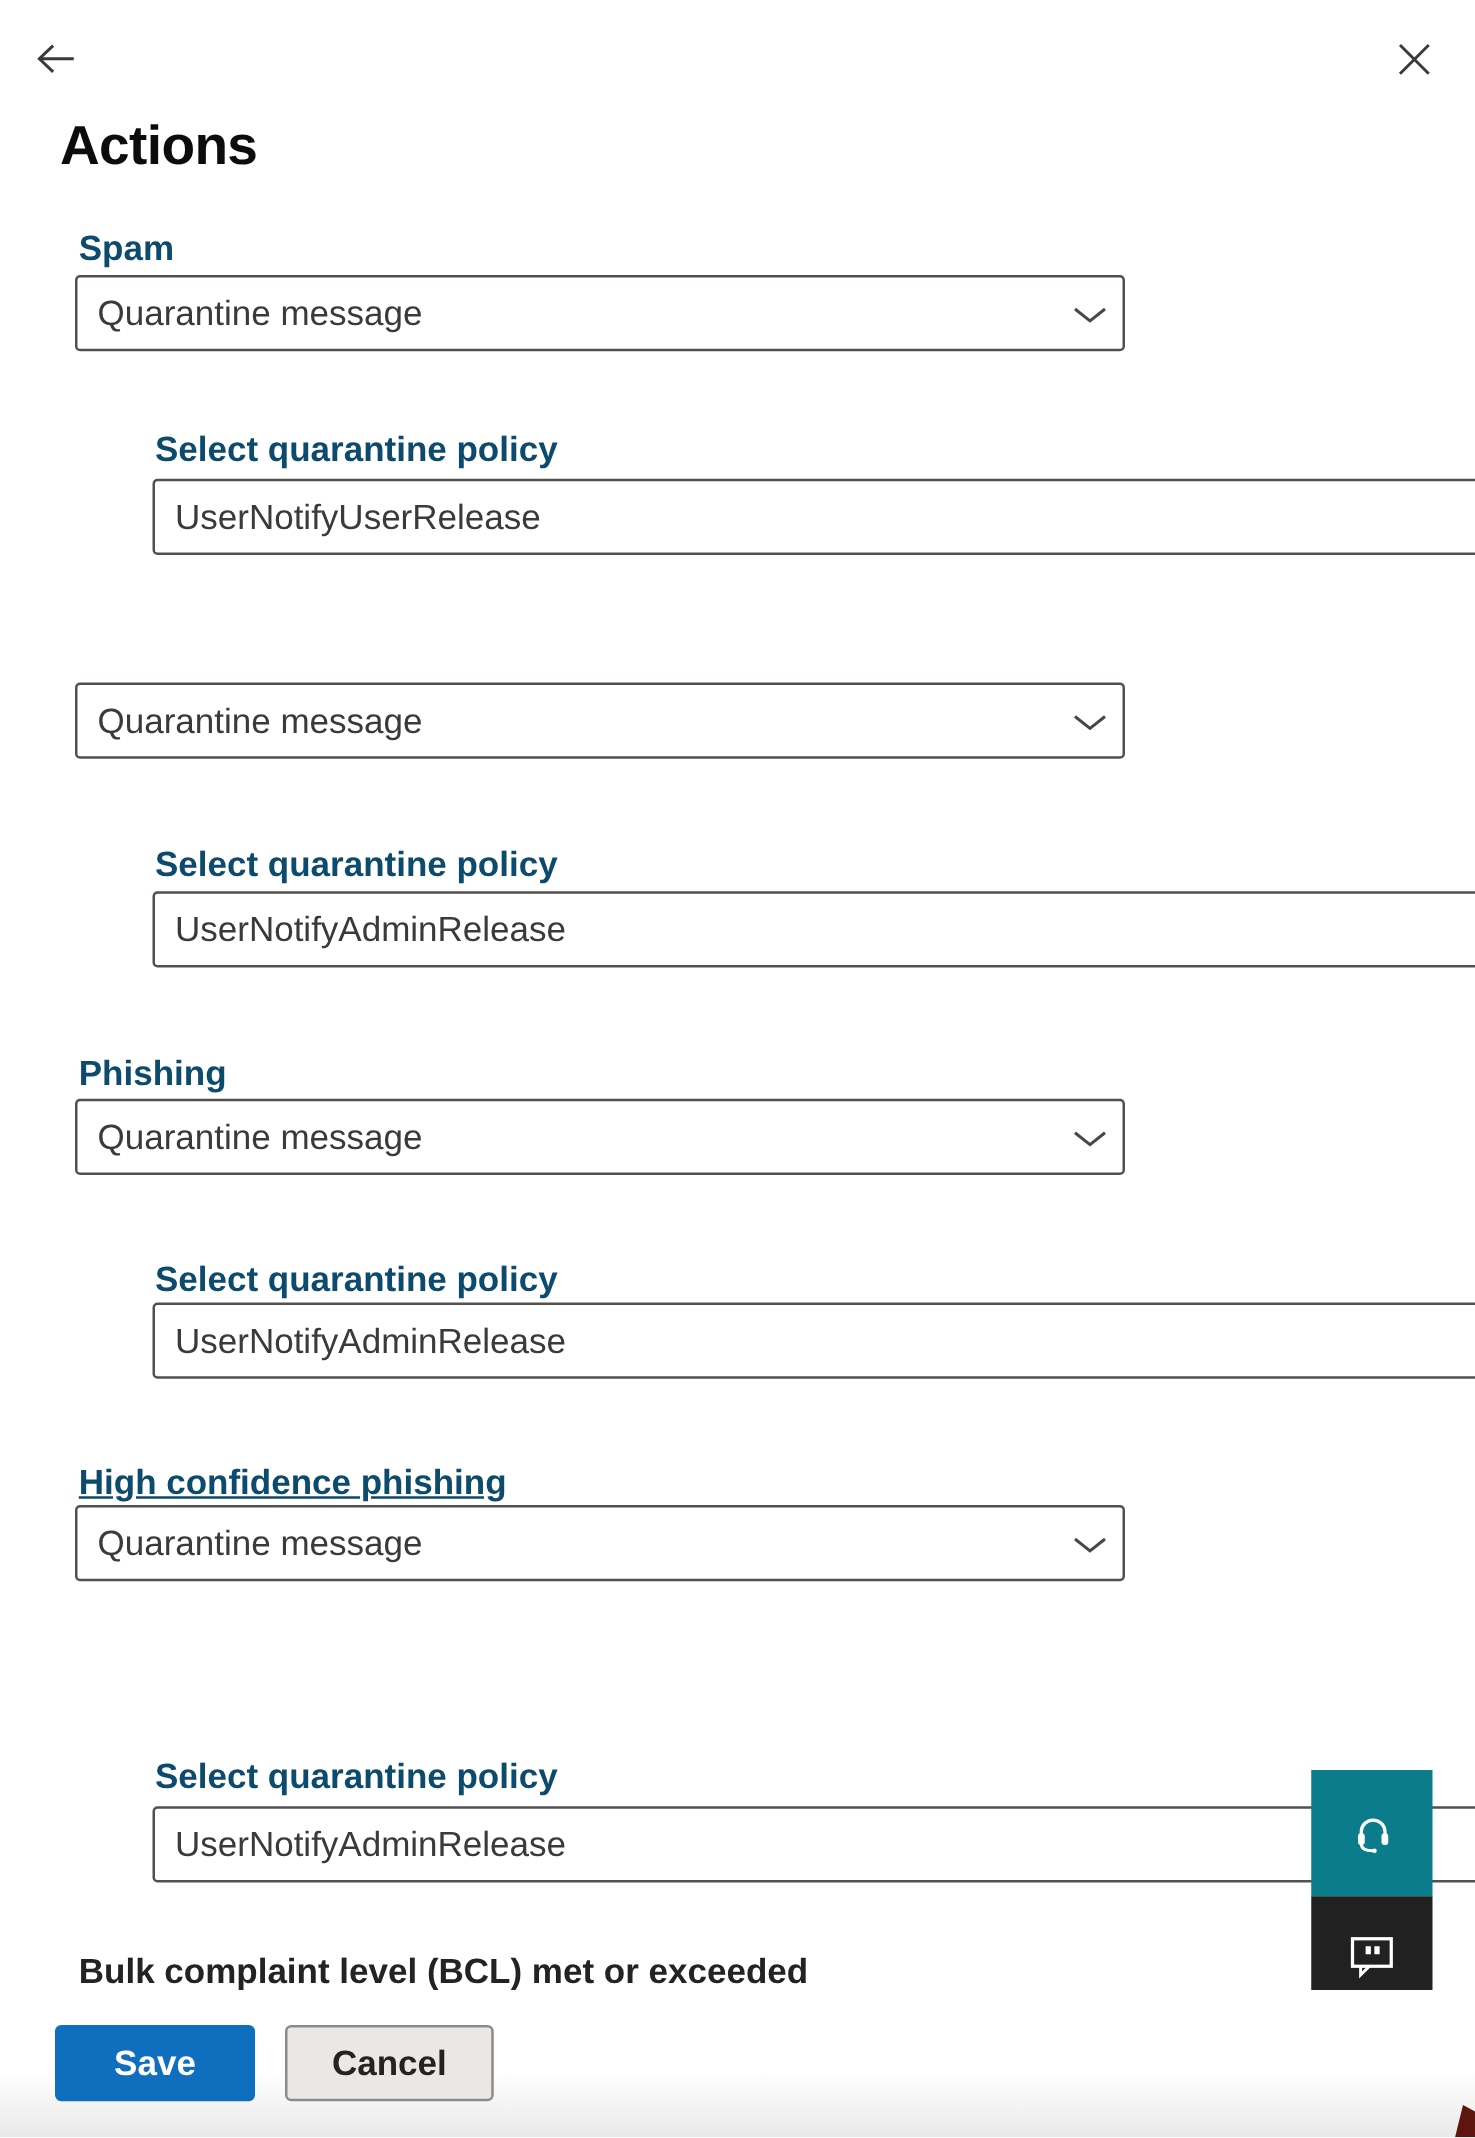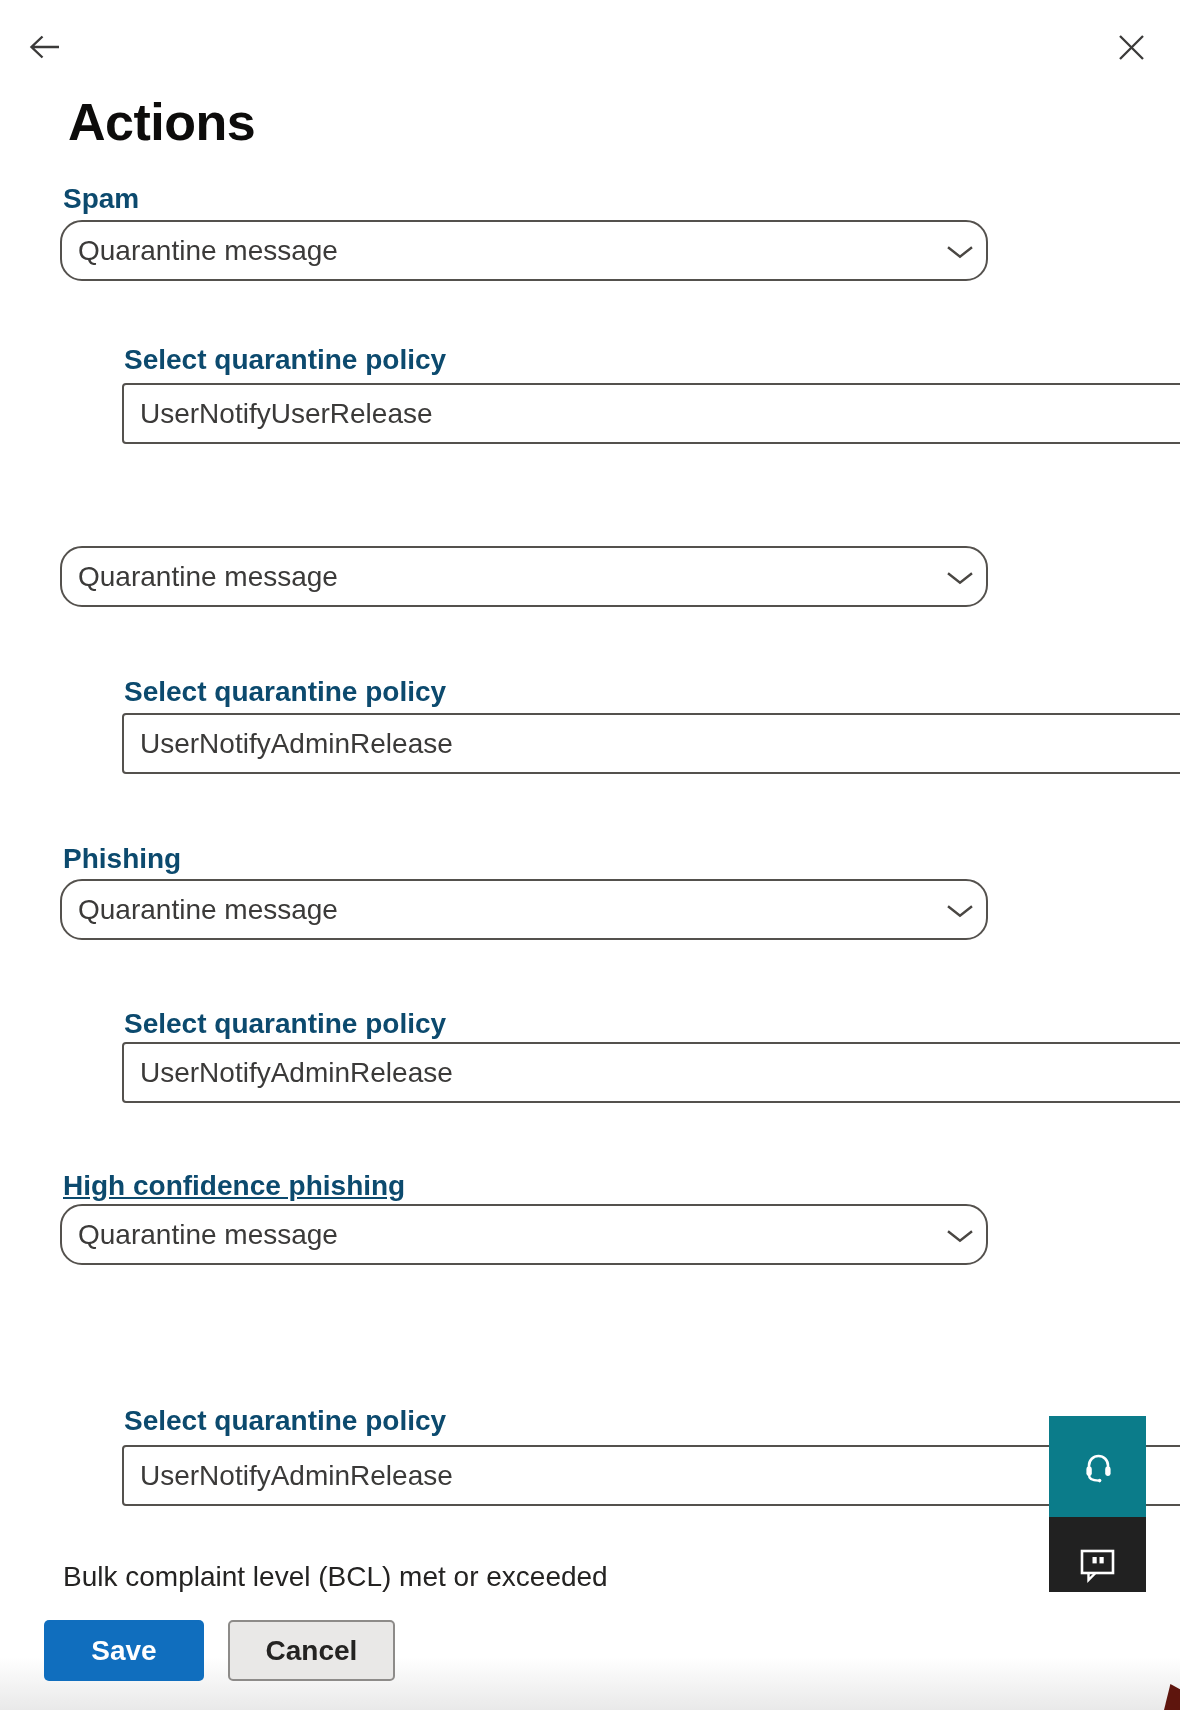--- a/index.html
+++ b/index.html
@@ -4,47 +4,47 @@
 <style>
   * { margin:0; padding:0; box-sizing:border-box; }
   html,body { background:#ffffff; }
   body { font-family:"Liberation Sans", sans-serif; }
   .panel {
     position:relative; width:1180px; height:1710px;
     background:#ffffff; overflow:hidden;
   }
   .icon-btn { position:absolute; background:none; border:none; cursor:pointer; line-height:0; }
   .page-title {
-    position:absolute; left:68px; top:92px;
-    font-size:52px; font-weight:700; color:#0d0c0b; letter-spacing:-0.5px;
+    position:absolute; left:48px; top:92px;
+    font-size:44px; font-weight:700; color:#0d0c0b; letter-spacing:-0.5px;
   }
   .sec-label {
     position:absolute; left:63px;
     font-size:28px; font-weight:600; color:#0c4a6e;
   }
   .inner-label { left:124px; }
   .dd {
     position:absolute; height:61px; background:#ffffff;
     border:2px solid #54514d; border-radius:4px;
     display:flex; align-items:center; cursor:pointer;
   }
-  .dd-outer { left:60px; width:928px;border-radius:22px; }
+  .dd-outer { left:60px; width:840px; }
   .dd-inner { left:122px; width:1120px; }
   .dd-value {
     padding-left:16px; font-size:28px; font-weight:400; color:#3b3a39;
     white-space:nowrap; overflow:hidden;
   }
   .chev { position:absolute; right:12px; top:50%; transform:translateY(-42%); line-height:0; }
   .note {
     position:absolute; left:62px; width:1010px;
     font-size:28px; font-weight:400; color:#323130; line-height:37px;
   }
   .truncated-label {
     position:absolute; left:63px; top:1561px;
-    font-size:28px; font-weight:400; color:#242322; white-space:nowrap;
+    font-size:28px; font-weight:700; color:#242322; white-space:nowrap;
   }
   .side-btn {
     position:absolute; left:1049px; width:97px; border:none; cursor:pointer;
     display:flex; align-items:center; justify-content:center; line-height:0;
   }
   .help-btn { top:1416px; height:101px; }
   .feedback-btn { top:1517px; height:95px; }
   .footer {
     position:absolute; left:0; top:1592px; width:1180px; height:118px;
     background:linear-gradient(180deg, #ffffff 0%, #ffffff 55%, #e9e9e9 100%);

